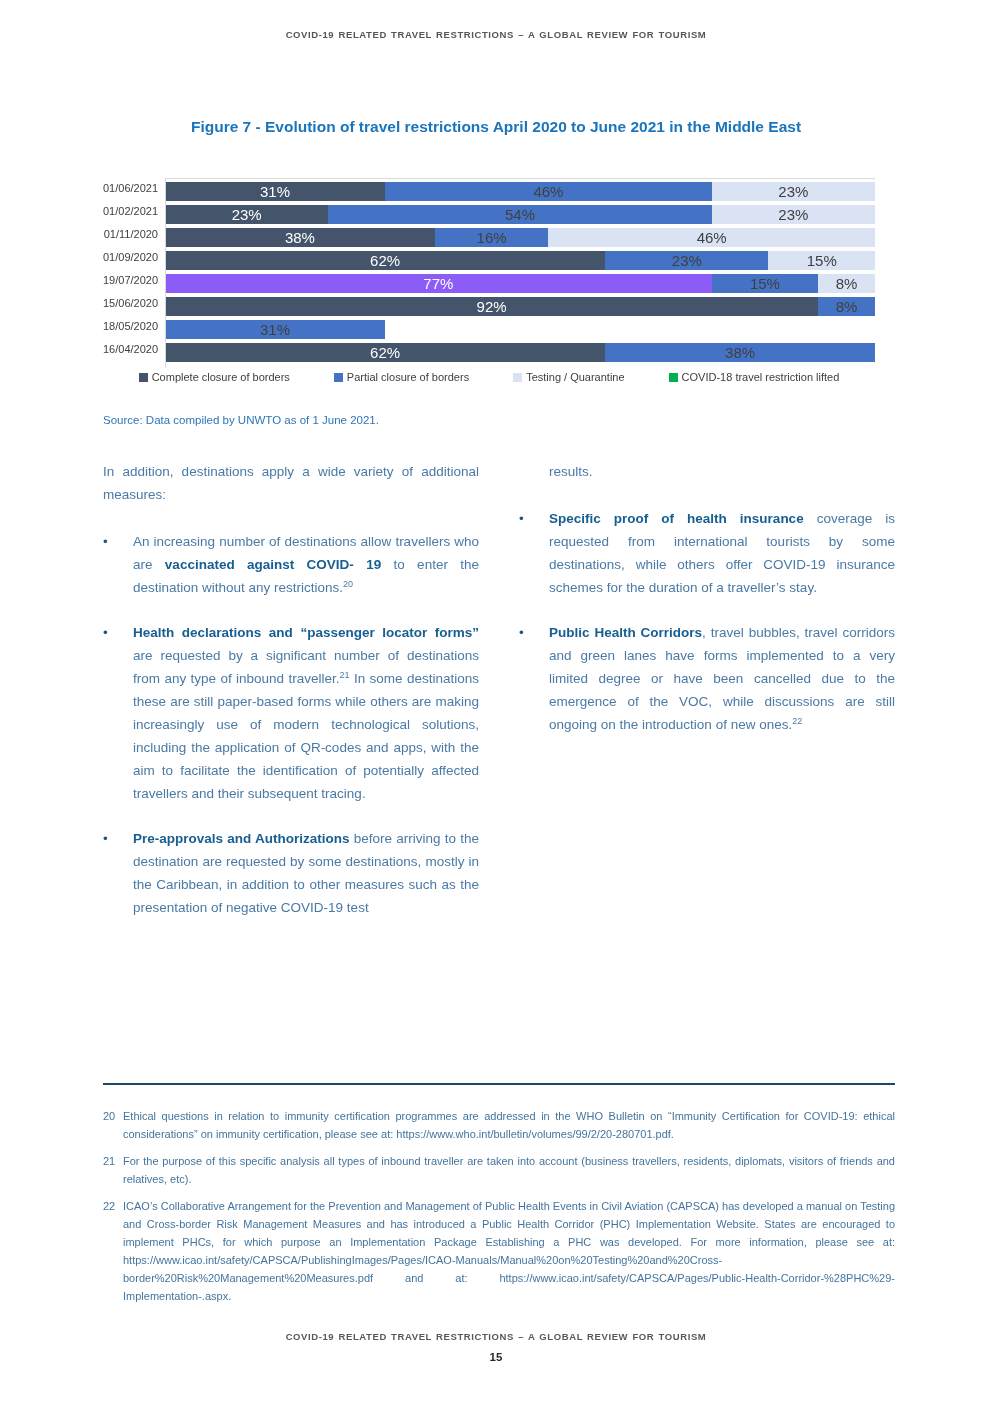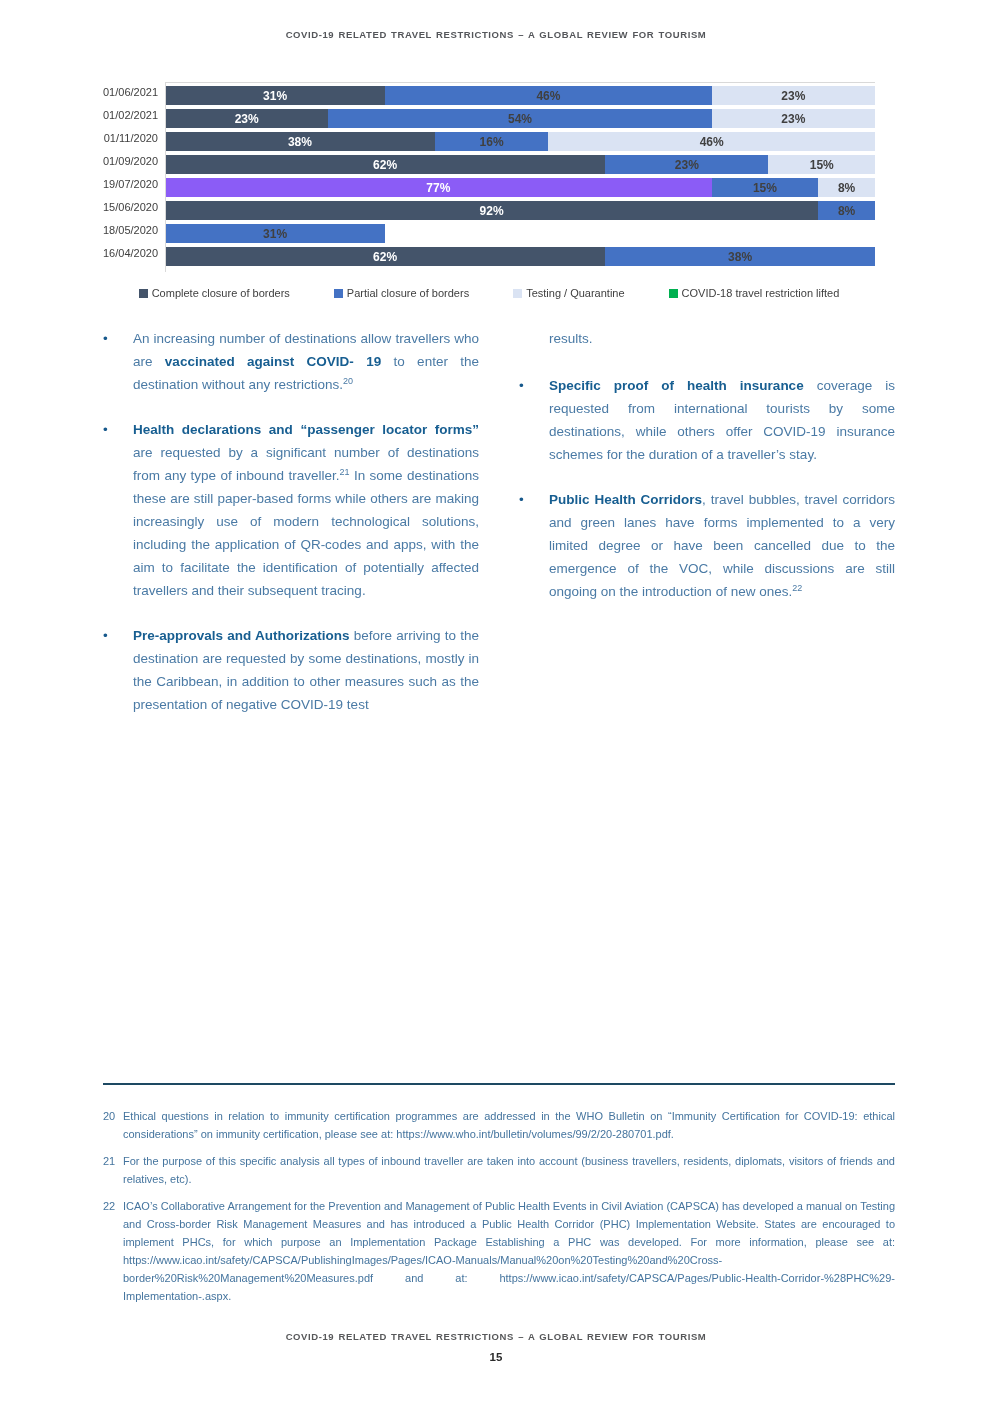--- a/index.html
+++ b/index.html
@@ -20,22 +20,22 @@
   }
   
   .chart { margin: 42px 117px 0 103px; }
   .plot { position: relative; padding: 4px 0 2px; }
   .plot::before { content:""; position:absolute; left:62px; right:0; top:0; height:1px; background:#d9d9d9; }
   .plot::after  { content:""; position:absolute; left:62px; top:0; bottom:0; width:1px; background:#d9d9d9; }
   .chart-row { display: flex; height: 23px; }
   .row-label { width: 62px; text-align: right; padding-right: 7px; font-size: 11px; color: #404040; flex-shrink: 0; }
   .row-bars { flex: 1; height: 19px; display: flex; }
   .segment { height: 100%; display: flex; align-items: center; justify-content: center; overflow: hidden; }
-  .seg-label { font-size: 12px; font-weight: bold; white-space: nowrap; }
-  .legend { display: flex; justify-content: center; gap: 44px; margin-top: 15px; }
+  .seg-label { font-size: 15px; font-weight: normal; white-space: nowrap; }
+  .legend { display: flex; justify-content: center; gap: 44px; margin-top: 3px; }
   .legend-item { display: flex; align-items: center; font-size: 11px; color: #404040; }
   .swatch { width: 9px; height: 9px; margin-right: 4px; flex-shrink: 0; }
   .source { margin: 26px 97px 0 103px; font-size: 11.5px; color: #2e75b6; }
   
   .columns { display: flex; gap: 40px; margin: 28px 97px 0 103px; }
   .col { flex: 1; min-width: 0; }
   .body-text { font-size: 13.5px; line-height: 23px; color: #4a7aa5; }
   .intro { text-align: justify; margin-bottom: 24px; }
   .continuation { padding-left: 30px; margin-bottom: 24px; }
   ul.bullets { list-style: none; }
@@ -56,20 +56,21 @@
   .running-foot { font-size: 9.5px; letter-spacing: 0.6px; word-spacing: 1px; color: #57585a; font-weight: bold; }
   .page-num { margin-top: 9px; font-size: 11.5px; font-weight: bold; color: #2b2b2b; }
 </style>
 </head>
 <body>
 
 <div class="page">
 
   <div class="running-head">COVID-19 RELATED TRAVEL RESTRICTIONS – A GLOBAL REVIEW FOR TOURISM</div>
 
+  <h1 class="fig-title">Figure 7 - Evolution of travel restrictions April 2020 to June 2021 in the Middle East</h1>
 
   <div class="chart">
     <div class="plot" id="chart-rows">
         <div class="chart-row">
           <div class="row-label">01/06/2021</div>
           <div class="row-bars">
             <div class="segment" style="width: 31%; background: rgb(68, 84, 106);">
               <span class="seg-label" style="color: rgb(255, 255, 255);">31%</span>
             </div>
             <div class="segment" style="width: 46%; background: rgb(68, 114, 196);">
@@ -180,23 +181,25 @@
           <span class="swatch" style="background: rgb(218, 227, 243);"></span>
           <span>Testing / Quarantine</span>
         </div>
         <div class="legend-item">
           <span class="swatch" style="background: rgb(0, 176, 80);"></span>
           <span>COVID-18 travel restriction lifted</span>
         </div>
       </div>
   </div>
 
+  <div class="source body-text" style="font-size:11.5px;color:#2e75b6;">Source: Data compiled by UNWTO as of 1 June 2021.</div>
 
   <div class="columns body-text">
     <div class="col">
+      <p class="intro">In addition, destinations apply a wide variety of additional measures:</p>
       <ul class="bullets" id="left-bullets">
           <li>
             <span class="bullet-marker">•</span>
             <div class="bullet-text"><span>An increasing number of destinations allow travellers who are </span><b>vaccinated against COVID- 19</b><span> to enter the destination without any restrictions.</span><sup>20</sup></div>
           </li>
           <li>
             <span class="bullet-marker">•</span>
             <div class="bullet-text"><b>Health declarations and “passenger locator forms”</b><span> are requested by a significant number of destinations from any type of inbound traveller.</span><sup>21</sup><span> In some destinations these are still paper-based forms while others are making increasingly use of modern technological solutions, including the application of QR-codes and apps, with the aim to facilitate the identification of potentially affected travellers and their subsequent tracing.</span></div>
           </li>
           <li>

